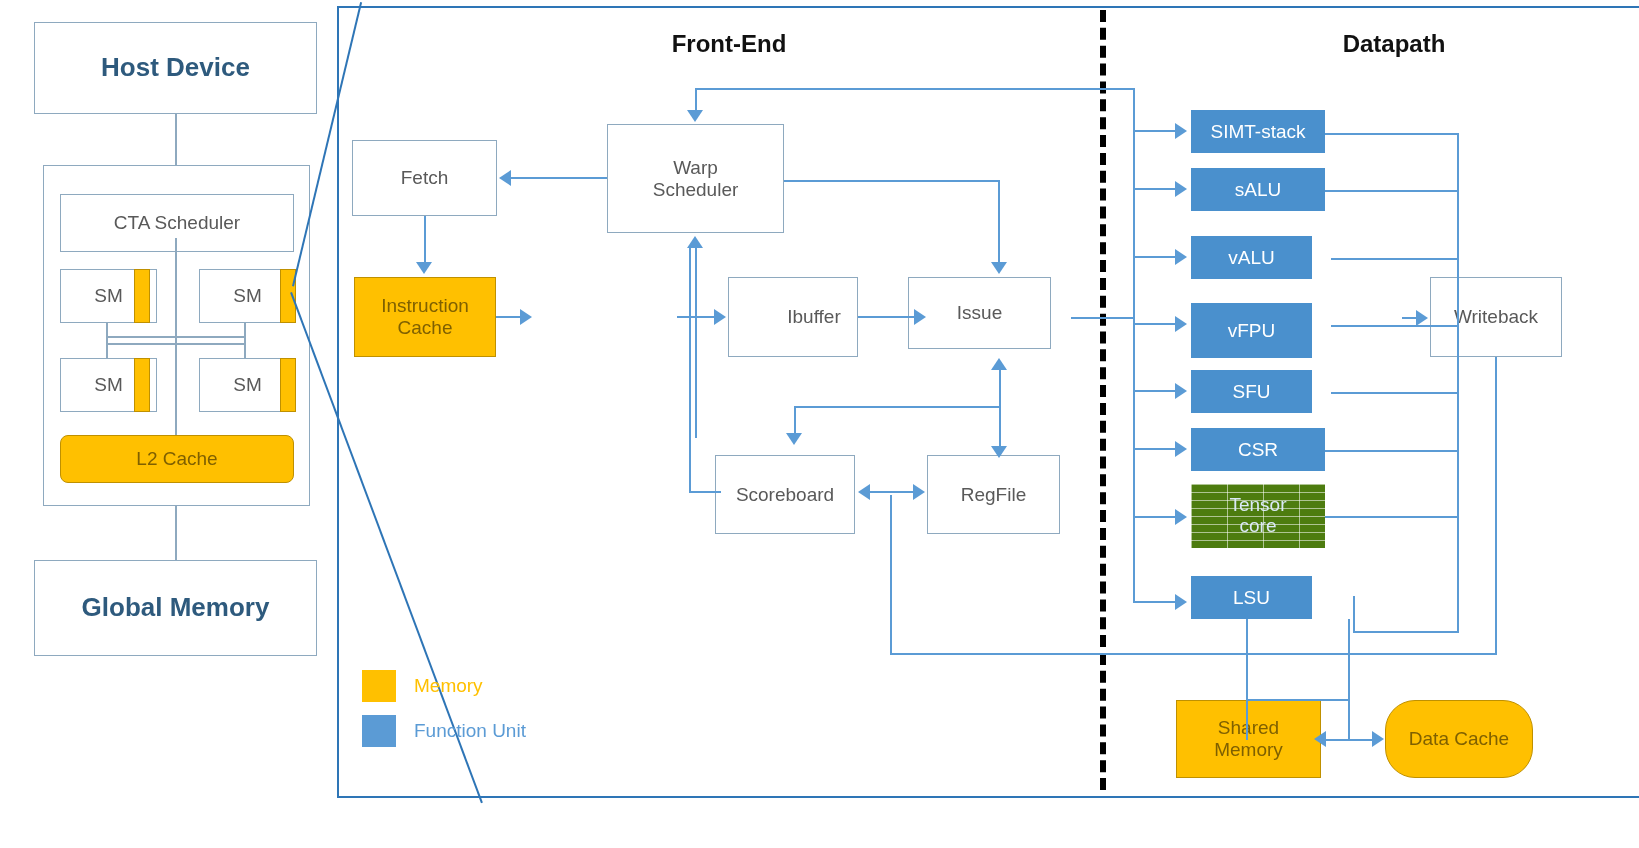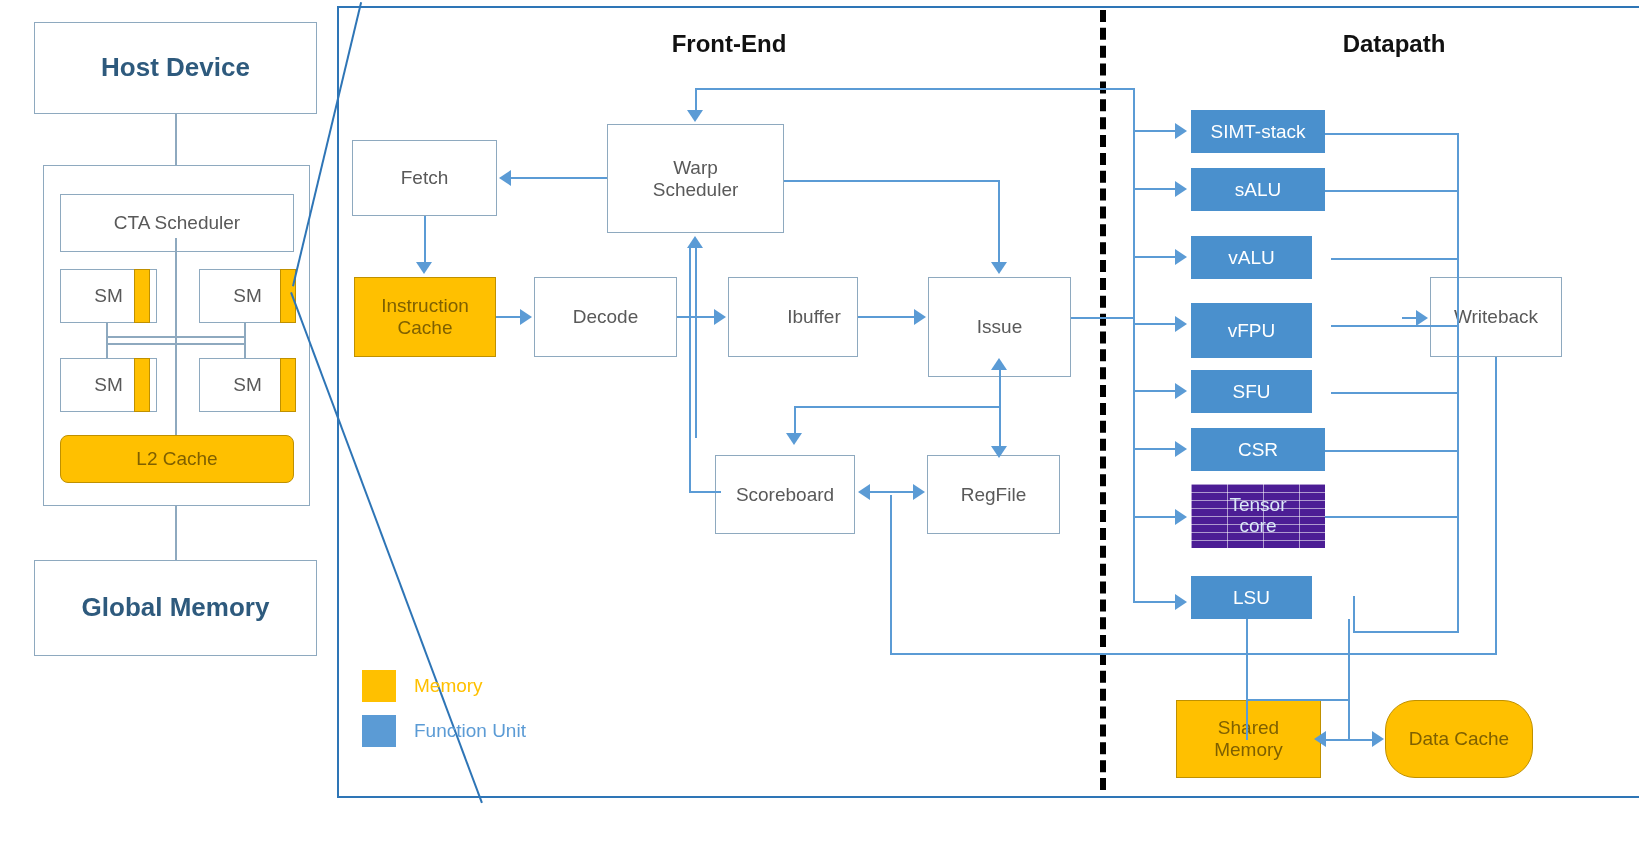--- a/index.html
+++ b/index.html
@@ -17,21 +17,21 @@
   .thick{border:2px solid #2E75B6;}
 
   
   .stack::before,.stack::after{content:"";position:absolute;box-sizing:border-box;z-index:-1;}
   .stack-plain::before{inset:-8px -8px 8px 8px;background:#fff;border:1px solid #8ea9bf;}
   .stack-plain::after{inset:-15px -15px 15px 15px;background:#fff;border:1px solid #8ea9bf;}
   .stack-fu::before{inset:-6px -10px 6px 10px;background:#5B9BD5;border:1px solid #5B9BD5;}
   .stack-fu::after{inset:-11px -19px 11px 19px;background:#83ACD5;border:1px solid #83ACD5;}
 
   
-  .tensor{position:absolute;box-sizing:border-box;background:#4c1d95;overflow:hidden;}
+  .tensor{position:absolute;box-sizing:border-box;background:#4d7c0f;overflow:hidden;}
   .tensor .grid{position:absolute;inset:0;
     background-image:
       repeating-linear-gradient(to bottom, rgba(255,255,255,.55) 0 1px, transparent 1px 8px),
       repeating-linear-gradient(to right, rgba(255,255,255,.55) 0 1px, transparent 1px 36px);}
   .tensor .lbl{position:absolute;inset:0;display:flex;align-items:center;justify-content:center;
     color:#dbe9f7;font-size:19px;line-height:1.1;text-align:center;}
 
   
   .ln{position:absolute;background:#5B9BD5;}
   .lh{height:2px;}
@@ -116,25 +116,24 @@
     <span>Scheduler</span>
   </div>
 
   <div class="box plain" style="left:328px;top:140px;width:145px;height:76px;">Fetch</div>
 
   <div class="box mem" style="left:330px;top:277px;width:142px;height:80px;flex-direction:column;">
     <span>Instruction</span>
     <span>Cache</span>
   </div>
 
-  <div class="box plain" style="left:510px;top:277px;width:143px;height:80px;">Decode</div>
 
   <div class="box plain stack stack-plain" style="left:704px;top:277px;width:130px;height:80px;padding-left:42px;">Ibuffer</div>
 
-  <div class="box plain" style="left:904px;top:277px;width:143px;height:100px;">Issue</div>
+  <div class="box plain" style="left:884px;top:277px;width:143px;height:72px;">Issue</div>
 
   <div class="box plain stack stack-plain" style="left:691px;top:455px;width:140px;height:79px;">Scoreboard</div>
 
   <div class="box plain stack stack-plain" style="left:903px;top:455px;width:133px;height:79px;">RegFile</div>
 
   <div class="box fu" style="left:1167px;top:110px;width:134px;height:43px;">SIMT-stack</div>
 
   <div class="box fu" style="left:1167px;top:168px;width:134px;height:43px;">sALU</div>
 
   <div class="box fu stack stack-fu" style="left:1167px;top:236px;width:121px;height:43px;">vALU</div>

